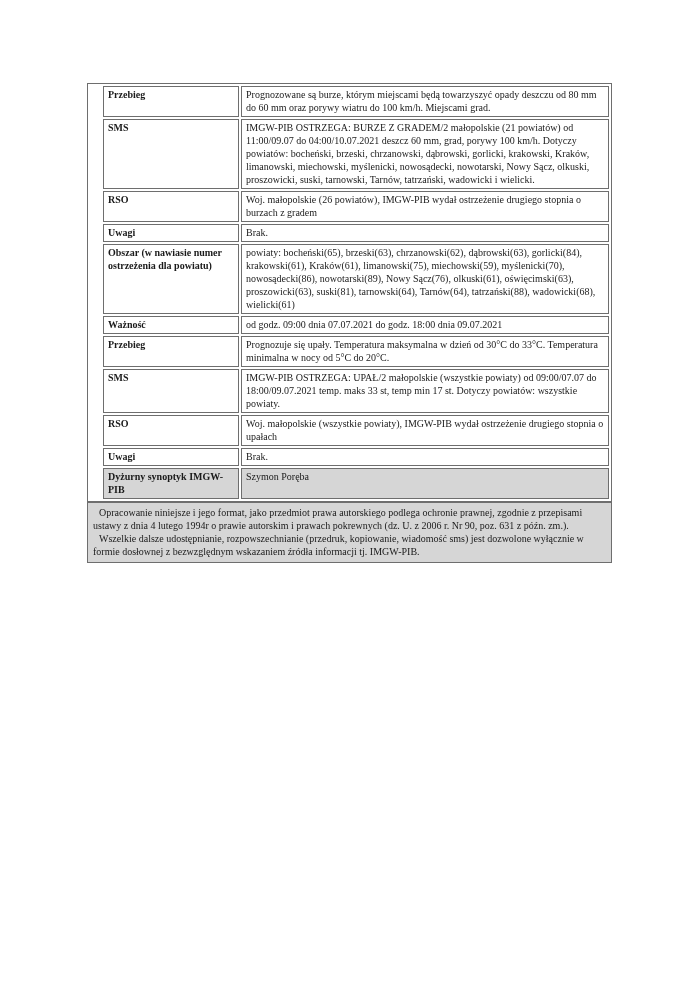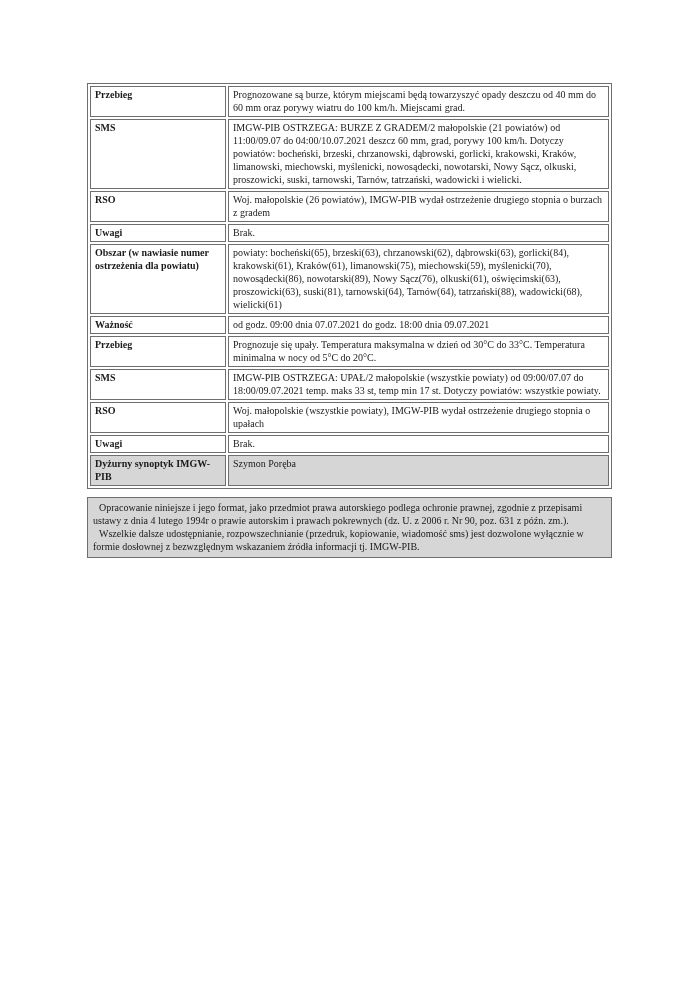--- a/index.html
+++ b/index.html
@@ -20,20 +20,21 @@
     top: 83px;
     width: 525px;
   }
   table.warning-table {
     width: 100%;
     border-collapse: separate;
     border-spacing: 2px;
     border: 1px solid #6e6e6e;
     background: #ffffff;
     table-layout: fixed;
+    padding-left: 13px;
   }
   table.warning-table td {
     border: 1px solid #6e6e6e;
     padding: 1px 4px 2px 4px;
     vertical-align: top;
     font-size: 10px;
     line-height: 13px;
     word-wrap: break-word;
   }
   td.label-cell {
@@ -42,39 +43,39 @@
   }
   tr.row-orange td {
     background: #FBA410;
   }
   tr.row-gray td {
     background: #D6D6D6;
   }
   .footer-box {
     border: 1px solid #6e6e6e;
     background: #D6D6D6;
-    margin-top: 8px;
+    margin-top: 0px;
     padding: 3px 5px 4px 5px;
     font-size: 10px;
     line-height: 13px;
   }
   .footer-box p {
     margin: 0;
     text-indent: 6px;
   }
 </style>
 </head>
 <body>
 
 <div class="sheet">
   <table class="warning-table">
     <tbody>
       <tr>
         <td class="label-cell">Przebieg</td>
-        <td>Prognozowane są burze, którym miejscami będą towarzyszyć opady deszczu od 40 mm do 60 mm oraz porywy wiatru do 100 km/h. Miejscami grad.</td>
+        <td>Prognozowane są burze, którym miejscami będą towarzyszyć opady deszczu od 80 mm do 60 mm oraz porywy wiatru do 100 km/h. Miejscami grad.</td>
       </tr>
       <tr>
         <td class="label-cell">SMS</td>
         <td>IMGW-PIB OSTRZEGA: BURZE Z GRADEM/2 małopolskie (21 powiatów) od 11:00/09.07 do 04:00/10.07.2021 deszcz 60 mm, grad, porywy 100 km/h. Dotyczy powiatów: bocheński, brzeski, chrzanowski, dąbrowski, gorlicki, krakowski, Kraków, limanowski, miechowski, myślenicki, nowosądecki, nowotarski, Nowy Sącz, olkuski, proszowicki, suski, tarnowski, Tarnów, tatrzański, wadowicki i wielicki.</td>
       </tr>
       <tr>
         <td class="label-cell">RSO</td>
         <td>Woj. małopolskie (26 powiatów), IMGW-PIB wydał ostrzeżenie drugiego stopnia o burzach z gradem</td>
       </tr>
       <tr>

